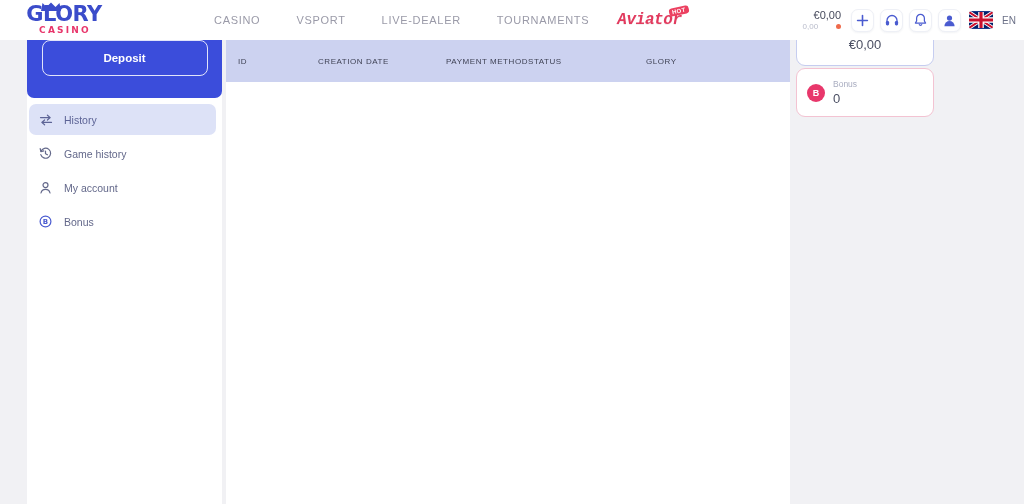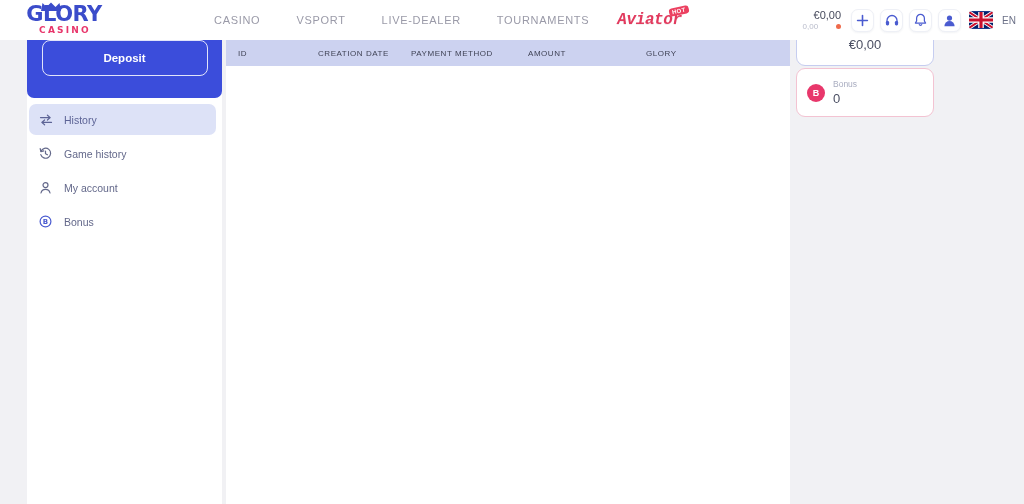--- a/index.html
+++ b/index.html
@@ -115,27 +115,27 @@
   .menu-icon { width: 15px; height: 15px; display: flex; align-items: center; justify-content: center; }
 
   
   .content {
     position: absolute; left: 226px; top: 40px;
     width: 564px; height: 464px;
     background: #ffffff;
   }
   .table-head {
     display: flex; align-items: center;
-    height: 26px; background: #ccd2f0;
+    height: 42px; background: #ccd2f0;
     padding: 0 0 0 12px;
   }
   .th { font-size: 8px; letter-spacing: 0.55px; color: #3f4255; }
   .th.id { width: 80px; }
   .th.date { width: 93px; }
-  .th.method { width: 117px; }
+  .th.method { width: 117px; text-align: right; }
   .th.amount { width: 118px; }
   .th.status { width: 120px; }
   .table-body { height: 438px; background: #ffffff; }
 
   
   .right-panel {
     position: absolute; left: 790px; top: 40px;
     width: 234px; height: 464px;
     background: #f1f1f4;
   }
@@ -294,21 +294,21 @@
       </div>
 
     </div>
   </div>
 
   <div class="content">
     <div class="table-head">
       <div class="th id">ID</div>
       <div class="th date">CREATION DATE</div>
       <div class="th method">PAYMENT METHOD</div>
-      <div class="th amount">AMOUNT</div>
+      <div class="th amount">STATUS</div>
       <div class="th status">GLORY</div>
     </div>
     <div class="table-body"></div>
   </div>
 
   <div class="right-panel">
 
     <div class="stat-card card-balance">
       <span class="val">€0,00</span>
     </div>

